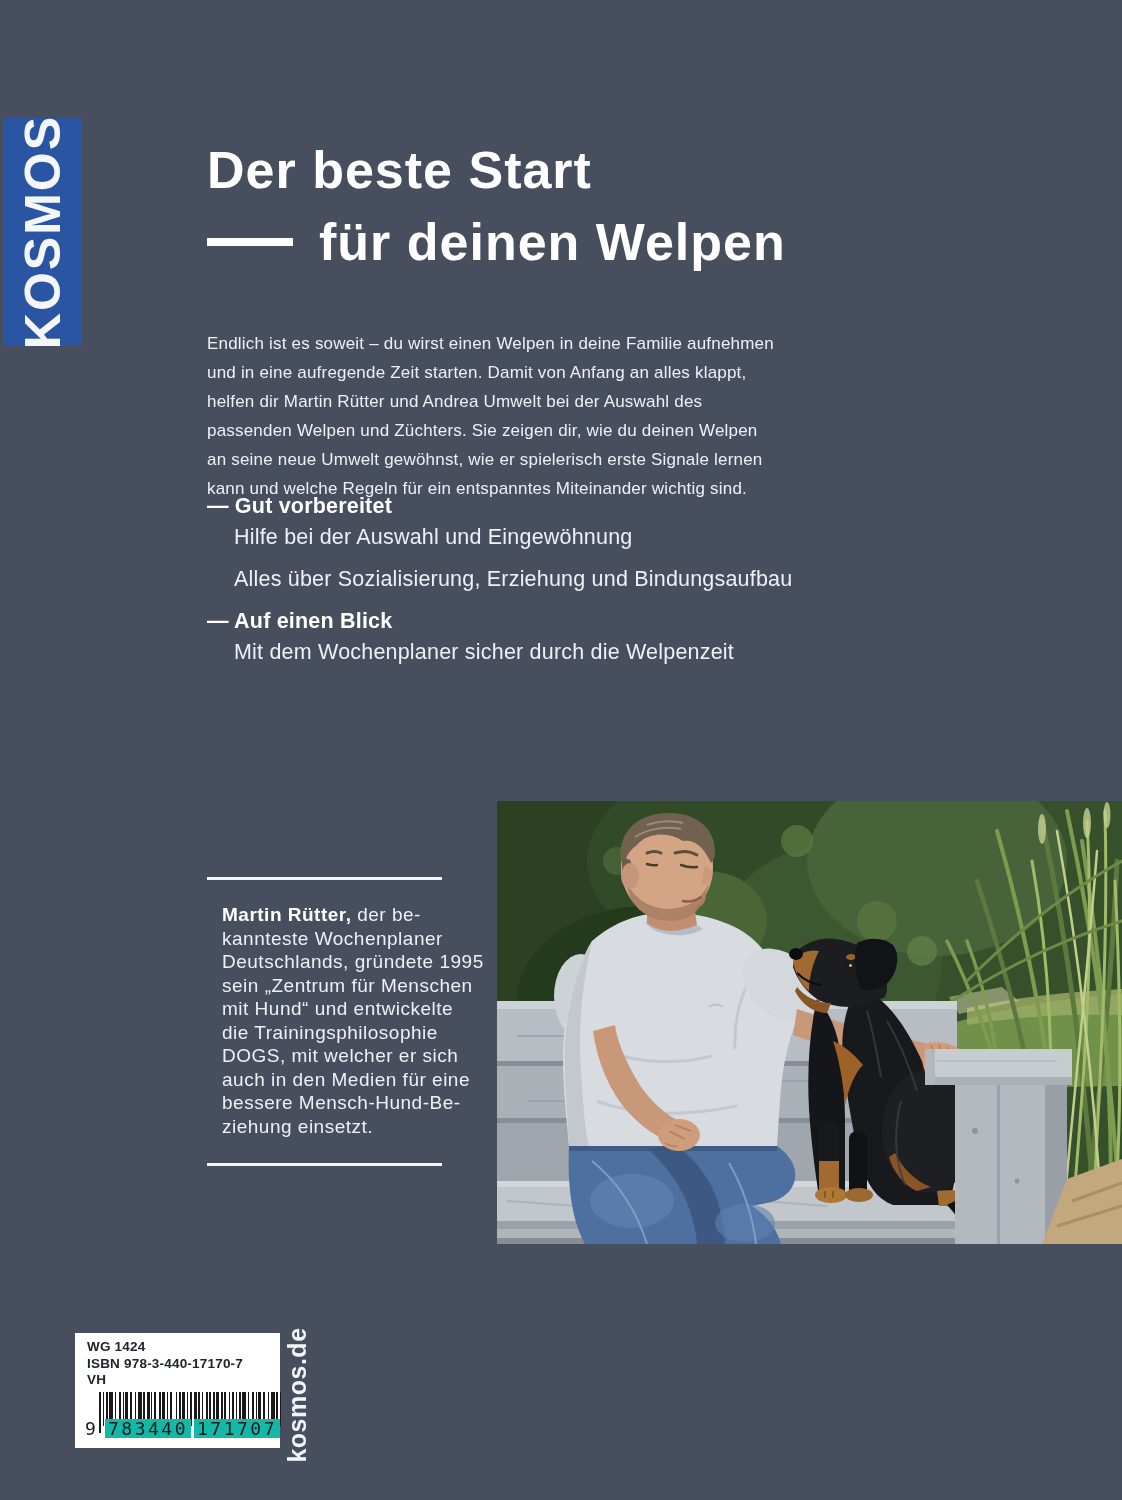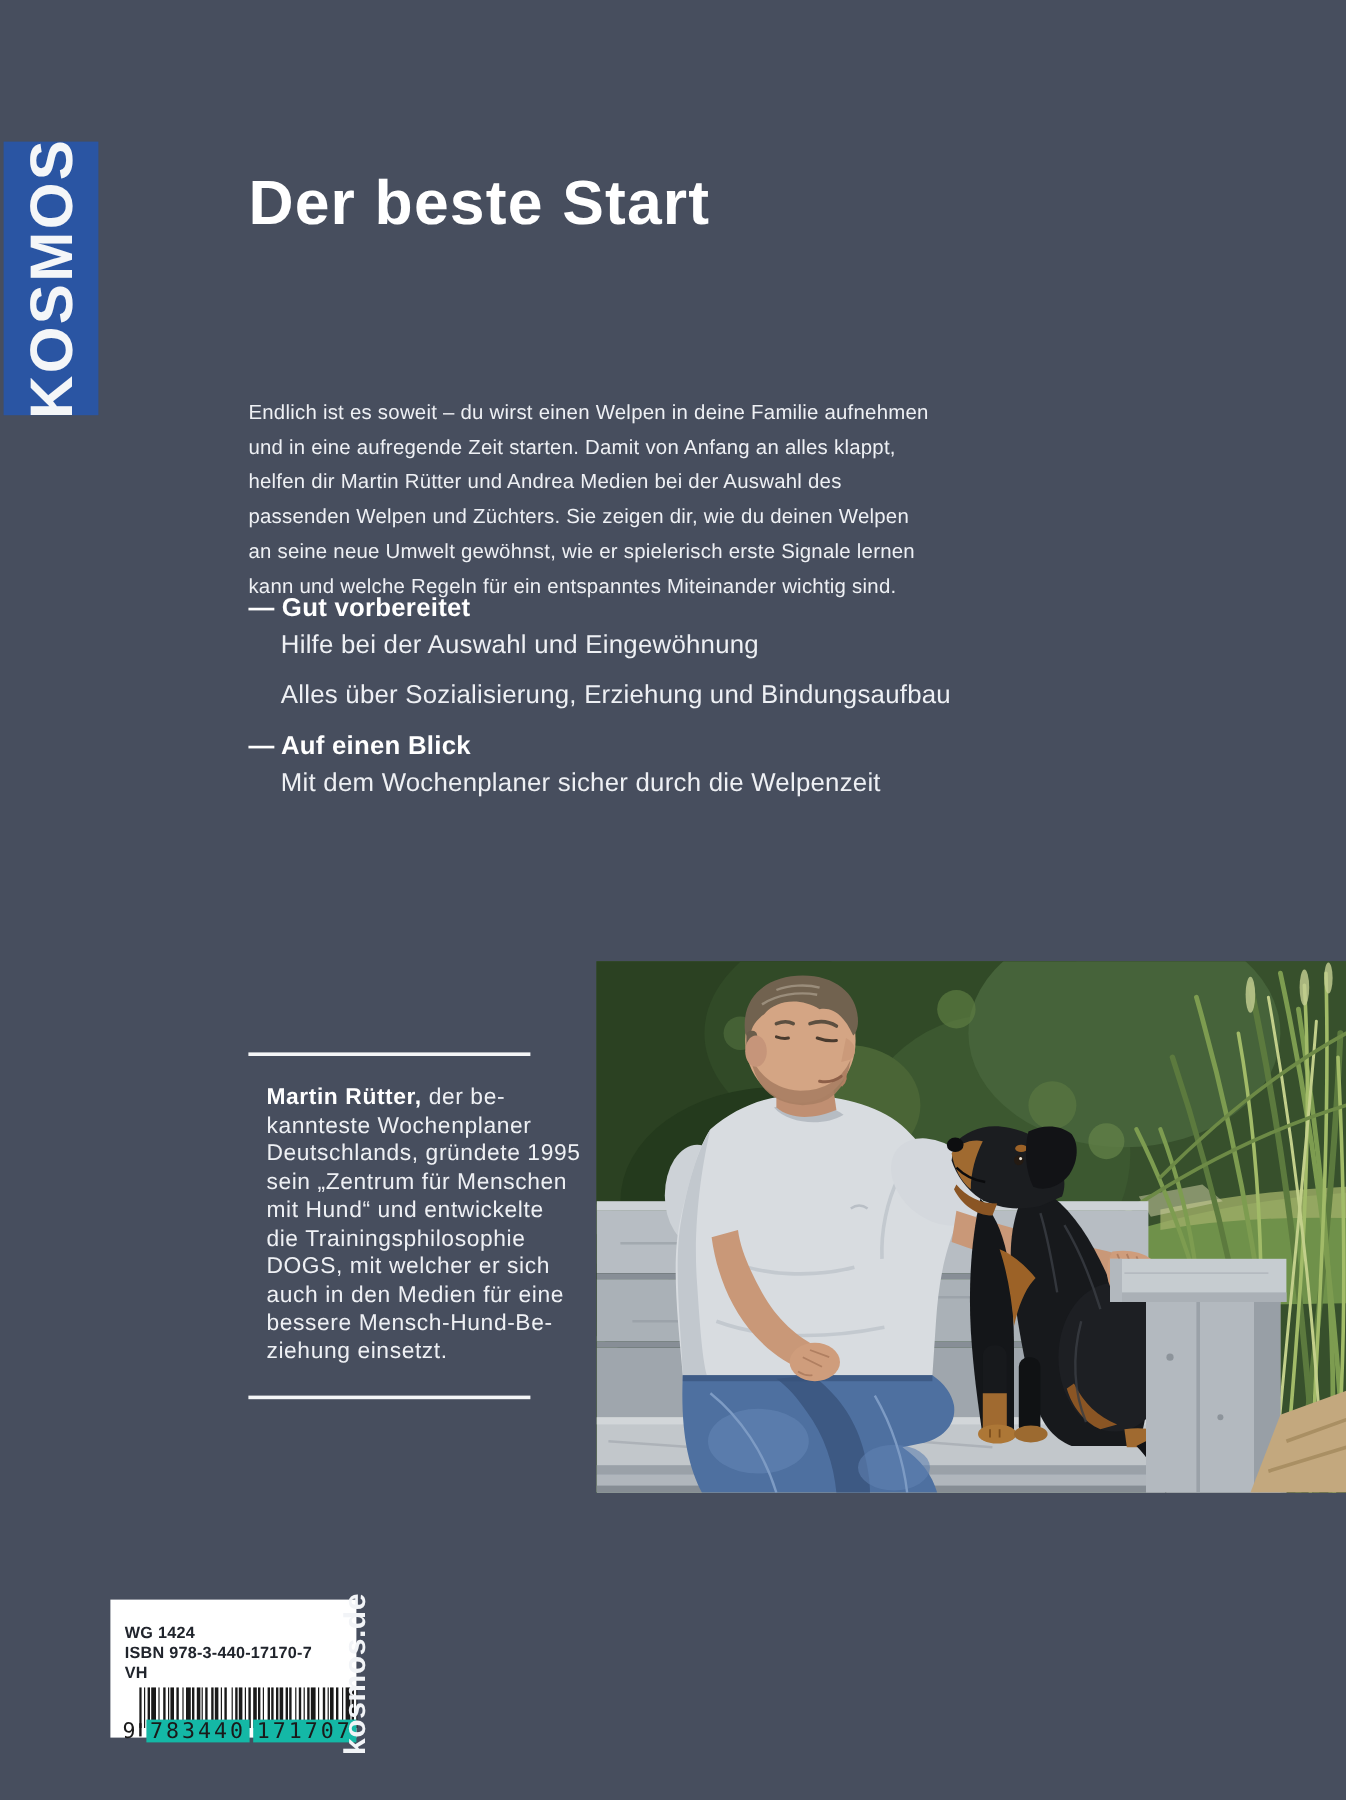--- a/index.html
+++ b/index.html
@@ -32,22 +32,22 @@
   .rule-top{top:877px;}
   .rule-bottom{top:1163px;}
   .bio{position:absolute; left:207px; top:903px; color:#eef0f4;}
   .bio-line{font-size:19px; line-height:23.5px; letter-spacing:0.5px; white-space:nowrap;margin-left:15px;}
   .bio-name{font-weight:bold; color:#ffffff;}
   
   .photo{position:absolute; left:497px; top:801px; width:625px; height:443px; overflow:hidden; background:#37502c;}
   .photo svg{display:block; width:100%; height:100%;}
   
   .barcode-box{
-    position:absolute; left:92px; top:1333px; width:205px; height:115px;
-    background:#ffffff; color:#20242c; padding:20px 10px 0 12px; box-sizing:border-box;
+    position:absolute; left:75px; top:1333px; width:205px; height:115px;
+    background:#ffffff; color:#20242c; padding:6px 10px 0 12px; box-sizing:border-box;
   }
   .bc-meta{font-size:13.5px; font-weight:bold; line-height:16.5px; letter-spacing:0.2px; white-space:nowrap;}
   .bc-bars{position:relative; margin-top:3px; height:46px;}
   .bc-bars svg{position:absolute; left:12px; top:0;}
   .guard{position:absolute; top:30px; width:2px; height:11px; background:#1a1a1a;}
   .g1{left:12px;} .g2{left:101px;} .g3{left:190px;}
   .bc-digit, .bc-group{
     position:absolute; top:27px; font-size:18px; line-height:19px; color:#1a1a1a;
     background:#14b8a6; font-family:"DejaVu Sans Mono","Liberation Mono",monospace;
   }
@@ -65,26 +65,30 @@
 <body>
 
 <div class="cover">
 
   <div class="logo">
     <span class="logo-text">KOSMOS</span>
   </div>
 
   <h1 class="title">
     <div class="title-line1">Der beste Start</div>
+    <div class="title-line2">
+      <span class="dash"></span>
+      <span>für deinen Welpen</span>
+    </div>
   </h1>
 
   <div class="intro">
     <div class="intro-line">Endlich ist es soweit – du wirst einen Welpen in deine Familie aufnehmen</div>
     <div class="intro-line">und in eine aufregende Zeit starten. Damit von Anfang an alles klappt,</div>
-    <div class="intro-line">helfen dir Martin Rütter und Andrea Medien bei der Auswahl des</div>
+    <div class="intro-line">helfen dir Martin Rütter und Andrea Umwelt bei der Auswahl des</div>
     <div class="intro-line">passenden Welpen und Züchters. Sie zeigen dir, wie du deinen Welpen</div>
     <div class="intro-line">an seine neue Umwelt gewöhnst, wie er spielerisch erste Signale lernen</div>
     <div class="intro-line">kann und welche Regeln für ein entspanntes Miteinander wichtig sind.</div>
   </div>
 
   <div class="features">
     <div class="feature">
       <div class="feature-heading">— Gut vorbereitet</div>
       <div class="feature-text">Hilfe bei der Auswahl und Eingewöhnung</div>
     </div>

